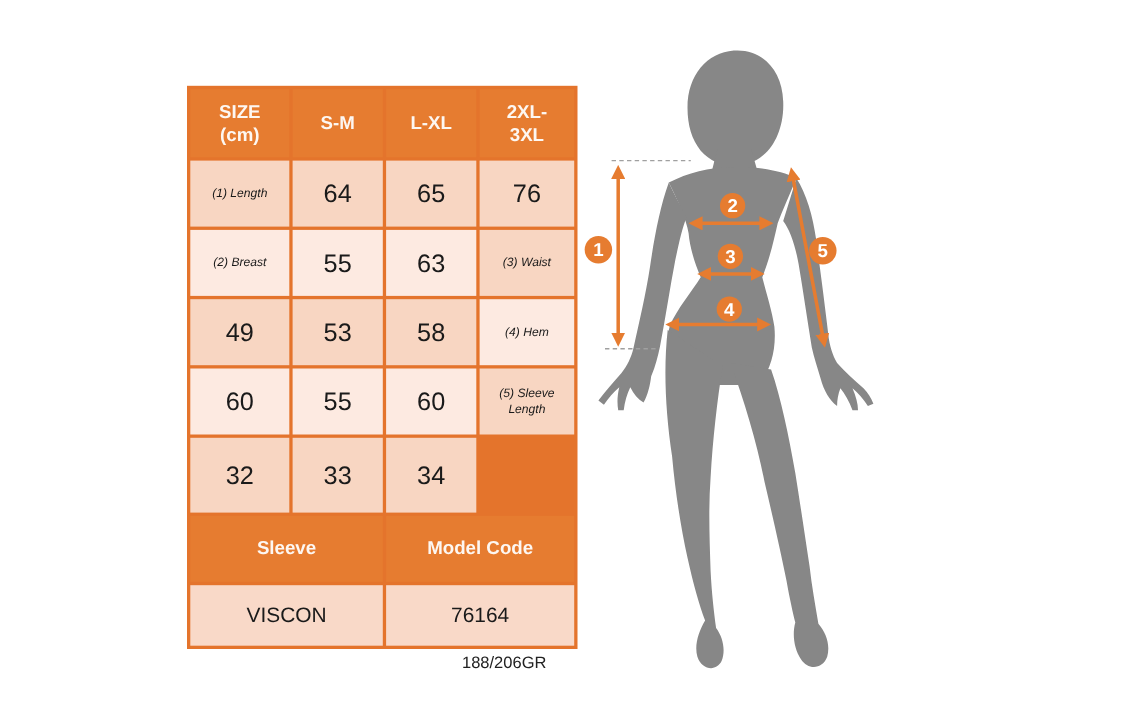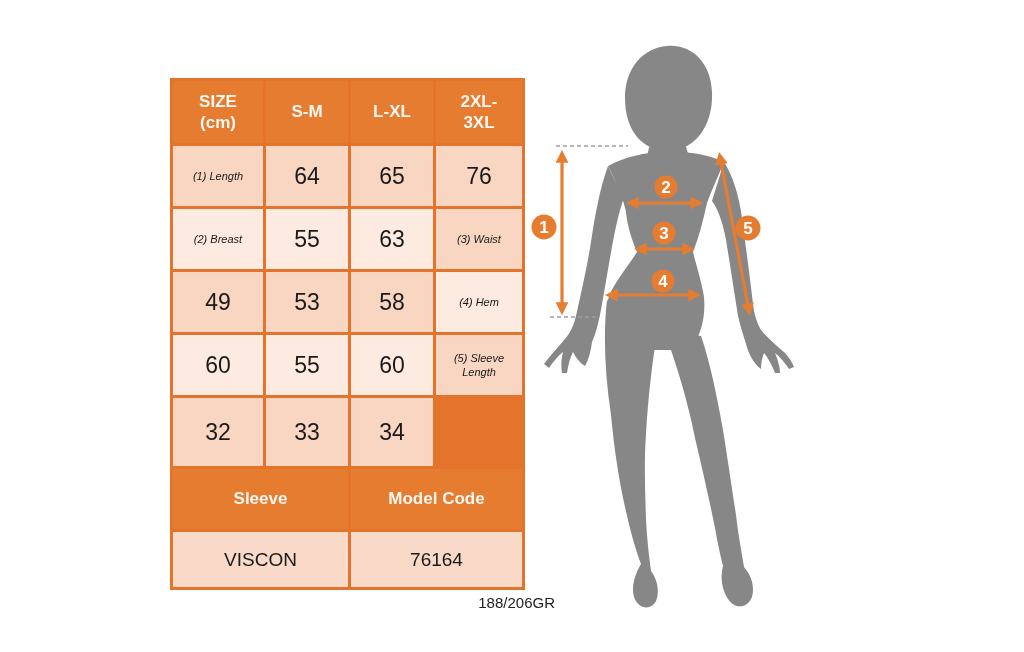--- a/index.html
+++ b/index.html
@@ -27,21 +27,21 @@
   .rowA{background:#f8d6c2;}
   .rowB{background:#fdeae1;}
   .rowC{background:#f9d9c8;}
   .label{font-size:11px;line-height:1.3;padding:0 4px;font-style:italic;}
   .val{font-size:23px;}
   .infoval{font-size:19px;}
   .span2a{grid-column:1 / 3;}
   .span2b{grid-column:3 / 5;}
   
   .caption{
-    position:absolute;left:420px;top:594px;width:135px;text-align:right;
+    position:absolute;left:420px;top:594px;width:135px;text-align:left;
     font-size:15px;color:#222222;
   }
   
   .figure{position:absolute;left:528px;top:30px;width:290px;height:600px;}
   .sil{fill:#878787;stroke:none;}
   .ann{stroke:#e67c30;stroke-width:3.2;fill:none;}
   .dash{stroke:#a0a0a0;stroke-width:1.3;fill:none;stroke-dasharray:4 3;}
   .badge{fill:#e67c30;}
   .badge-num{
     fill:#ffffff;font-weight:bold;font-size:17px;text-anchor:middle;

